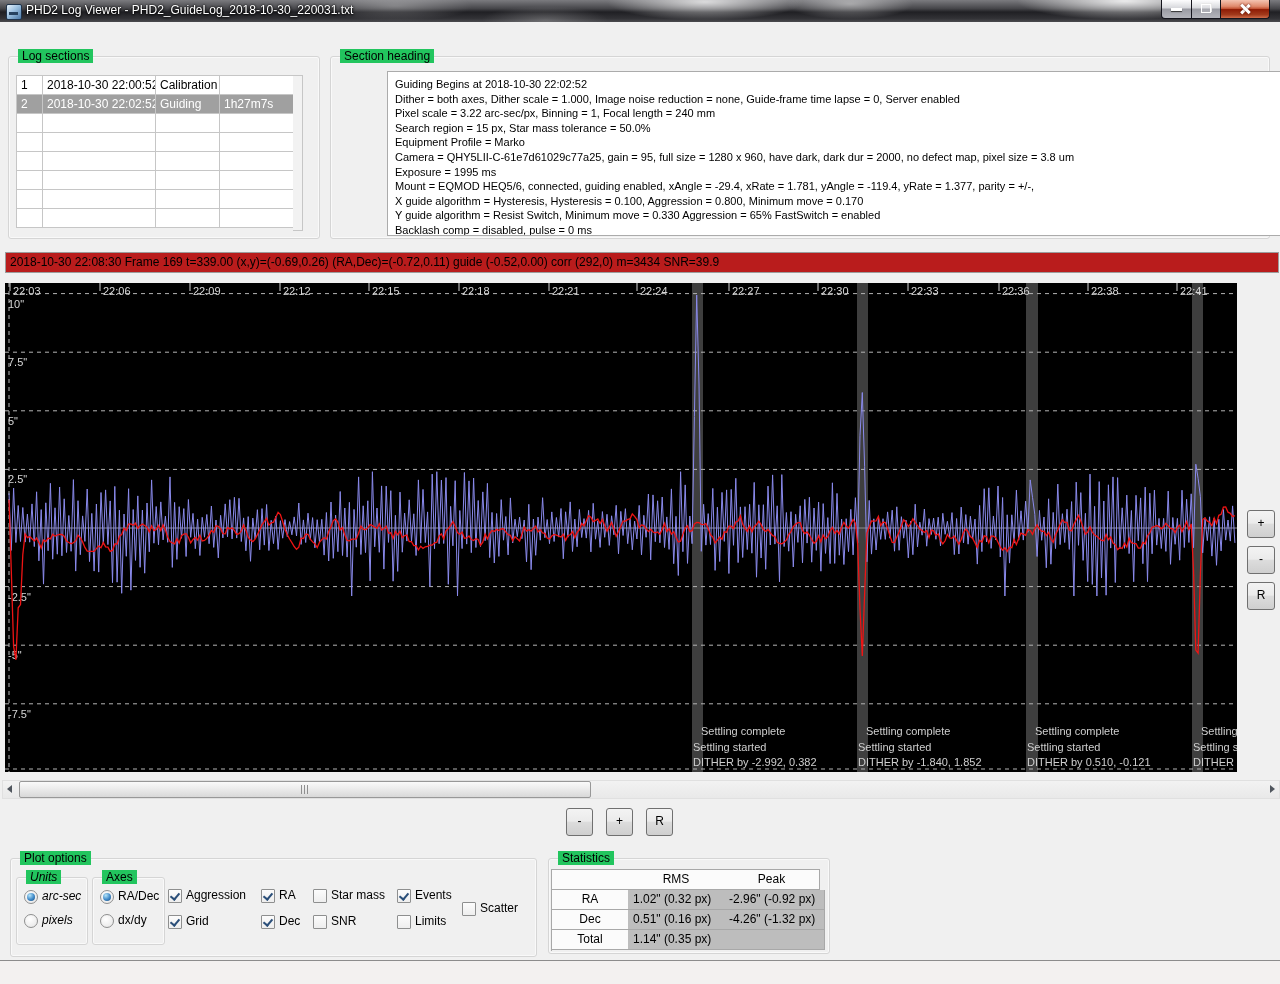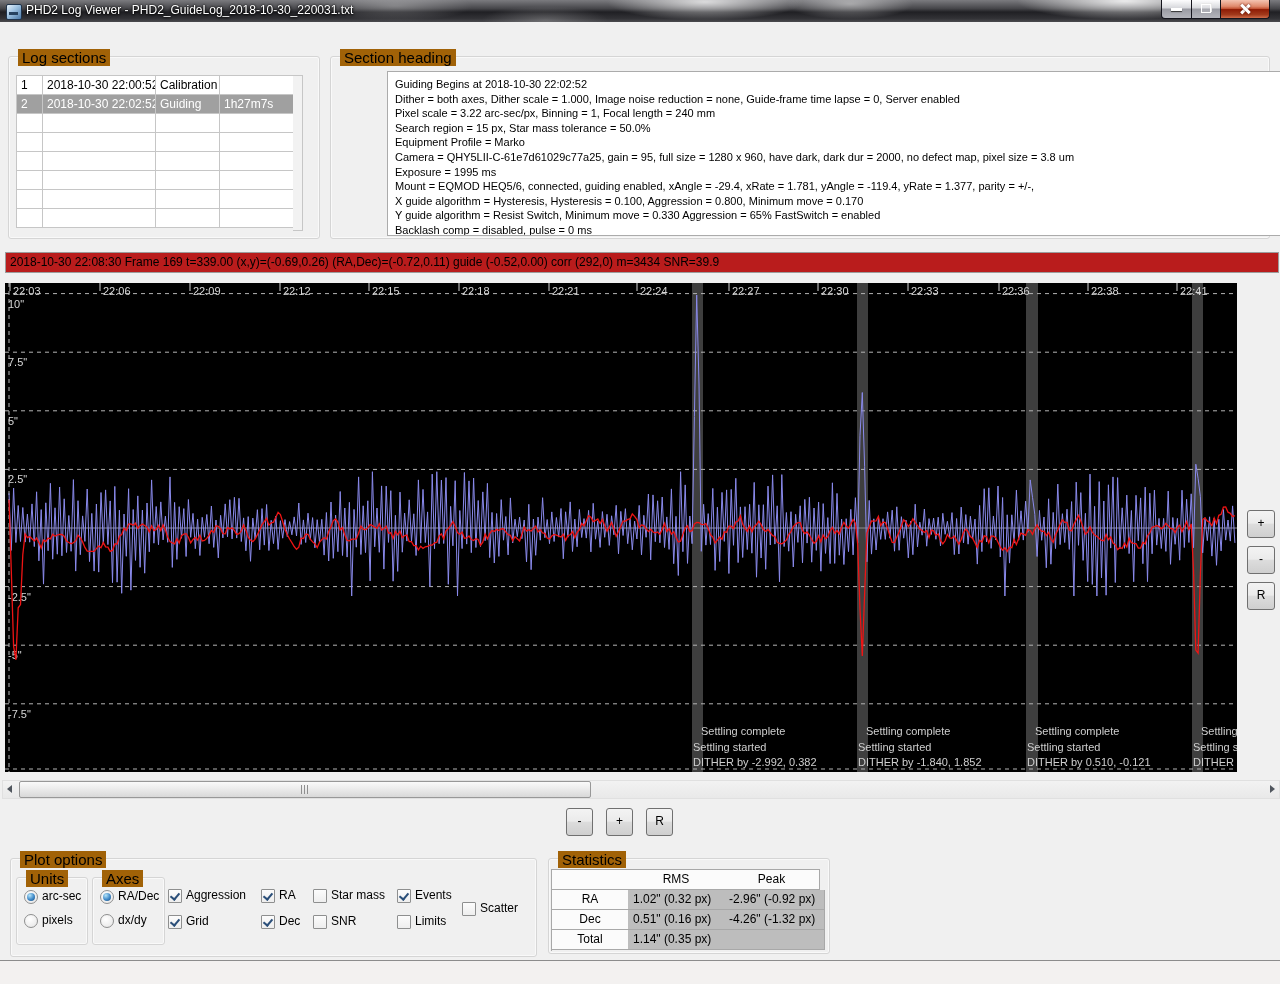--- a/index.html
+++ b/index.html
@@ -29,21 +29,21 @@
   .glyph-min{position:absolute;left:9px;top:8px;width:11px;height:3px;background:#fff;box-shadow:0 1px 1px #333;}
   .glyph-max{position:absolute;left:9px;top:4px;width:8px;height:7px;border:1px solid #fff;box-shadow:1px -1px 0 0 #e8e8e8;background:rgba(255,255,255,.15);}
   .glyph-x{position:absolute;left:18px;top:3px;width:12px;height:12px;}
   .glyph-x::before,.glyph-x::after{content:"";position:absolute;left:5px;top:0;width:2.5px;height:12px;background:#fff;box-shadow:0 0 2px #5a0f00;}
   .glyph-x::before{transform:rotate(45deg);} .glyph-x::after{transform:rotate(-45deg);}
   
   .menubar{position:absolute;left:0;top:22px;width:1280px;height:21px;background:#f0f0f0;border-bottom:1px solid #e2e2e2;}
   .menu-item{display:inline-block;height:21px;line-height:21px;padding:0 9px;}
   
   .gb{position:absolute;border:1px solid #d5d5d5;border-radius:3px;box-shadow:inset 0 0 0 1px rgba(255,255,255,.6);}
-  .gb-label{position:absolute;top:-8px;left:9px;background:#a16207;padding:0 4px;font-size:15px;white-space:nowrap;}
+  .gb-label{position:absolute;top:-8px;left:9px;background:#22c55e;padding:0 4px;font-size:12px;white-space:nowrap;}
   
   .log-table{position:absolute;left:7px;top:18px;width:277px;border:1px solid #c6c6c6;background:#fff;}
   .log-row{display:flex;height:18px;line-height:18px;border-bottom:1px solid #c6c6c6;}
   .log-row:last-child{border-bottom:none;}
   .log-row.selected{background:#a0a0a0;color:#fff;}
   .lc{border-right:1px solid #c6c6c6;padding-left:4px;overflow:hidden;white-space:nowrap;}
   .lc0{width:21px;} .lc1{width:108px;} .lc2{width:59px;} .lc3{width:70px;border-right:none;}
   .log-vscroll{position:absolute;left:284px;top:18px;width:9px;height:154px;background:#f2f2f2;border:1px solid #c6c6c6;border-left:none;}
   
   .heading-box{position:absolute;left:8px;top:14px;width:922px;height:163px;background:#fff;border:1px solid #ababab;overflow:hidden;margin-left:48px;}
@@ -289,21 +289,21 @@
   <div class="btn" style="left:566px;top:808px;">-</div>
   <div class="btn" style="left:606px;top:808px;">+</div>
   <div class="btn" style="left:646px;top:808px;">R</div>
 
   <div class="btn" style="left:1247px;top:510px;width:26px;height:26px;">+</div>
   <div class="btn" style="left:1247px;top:546px;width:26px;height:26px;">-</div>
   <div class="btn" style="left:1247px;top:582px;width:26px;height:26px;">R</div>
 
   <div class="gb" style="left:10px;top:858px;width:525px;height:97px;">
     <span class="gb-label">Plot options</span>
-    <div class="gb" style="left:5px;top:18px;width:70px;height:66px;">
+    <div class="gb" style="left:5px;top:18px;width:70px;height:66px;font-style:italic;">
       <span class="gb-label">Units</span>
       <div id="units-opts">
           <div class="opt-row" style="left: 7px; top: 12px; width: 60px;">
             <span class="radio sel"></span>
             <span class="lbl">arc-sec</span>
           </div>
           <div class="opt-row" style="left: 7px; top: 36px; width: 60px;">
             <span class="radio"></span>
             <span class="lbl">pixels</span>
           </div>

